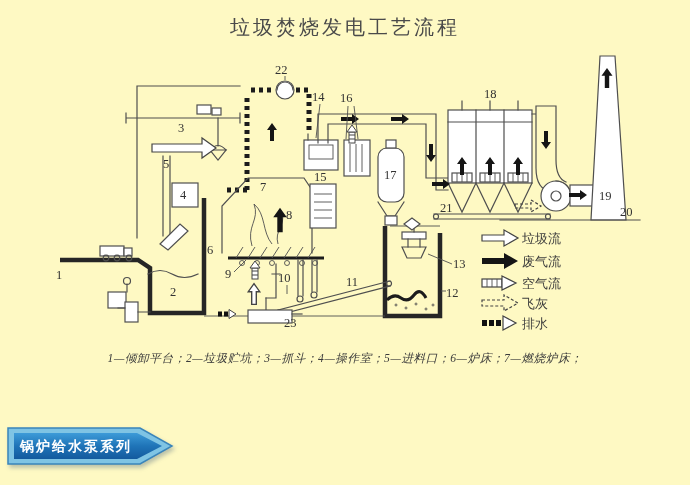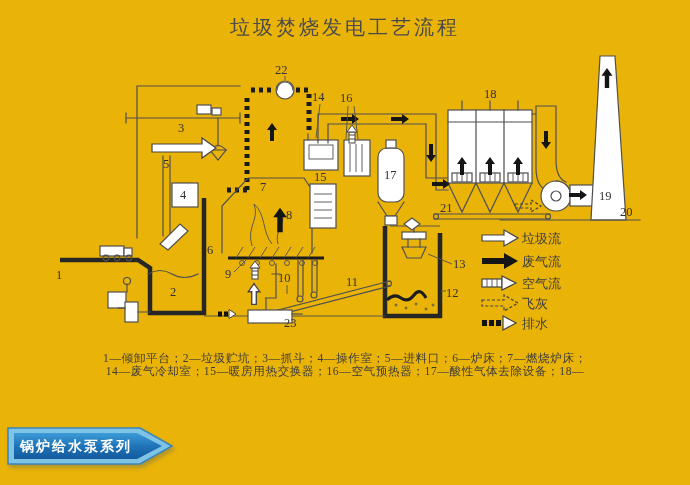--- a/index.html
+++ b/index.html
@@ -1,24 +1,24 @@
 <!DOCTYPE html>
 <html><head>
 <meta charset="utf-8">
 <style>
   html,body{margin:0;padding:0;background:#ffffff;}
-  .stage{position:relative;width:690px;height:485px;background:#eab308;overflow:hidden;
+  .stage{position:relative;width:690px;height:485px;background:#fef9c3;overflow:hidden;
          font-family:"Liberation Serif",serif;}
   .title{position:absolute;top:14px;left:0;width:100%;text-align:center;margin:0;
          font-size:20px;font-weight:400;color:#4a4a4a;letter-spacing:3px;}
   #diagram{position:absolute;top:48px;left:0;}
   .caption{position:absolute;top:333px;left:0;width:100%;text-align:center;
            font-size:13.5px;font-weight:700;color:#3b3b3b;letter-spacing:2.5px;}
   .legend-lines{position:absolute;top:352px;left:0;width:100%;text-align:center;
-                font-size:11.6px;line-height:13.4px;color:#3b3b3b;letter-spacing:0.6px;}
+                font-size:11.6px;line-height:13.4px;color:#3b3b3b;letter-spacing:0.6px;font-style:italic;}
   .banner{position:absolute;left:4px;top:424px;
           filter:drop-shadow(2px 3px 2px rgba(60,90,120,0.35));}
   .banner-text{font-family:"Liberation Sans",sans-serif;font-weight:700;font-size:14px;
                fill:#ffffff;letter-spacing:2px;}
   
   .ln{stroke:#4f4f4f;stroke-width:1.2;fill:none;stroke-linecap:square;}
   .thin{stroke:#4f4f4f;stroke-width:0.9;fill:none;}
   .wall{stroke:#262626;stroke-width:4.5;fill:none;}
   .wall3{stroke:#1c1c1c;stroke-width:3;fill:none;}
   .chk{stroke:#1b1b1b;stroke-width:5;fill:none;stroke-dasharray:4 4;}
@@ -246,21 +246,20 @@
         <rect x="496" y="272" width="5" height="6" fill="#111"></rect>
         <polygon class="opn" points="503,268 516,275 503,282"></polygon>
       </g>
       <text class="leg" x="522" y="280">排水</text>
     </g>
   </svg>
 
 
   <div class="legend-lines">
     <div>1—倾卸平台；2—垃圾贮坑；3—抓斗；4—操作室；5—进料口；6—炉床；7—燃烧炉床；</div>
-    <div>14—废气冷却室；15—暖房用热交换器；16—空气预热器；17—酸性气体去除设备；18—</div>
   </div>
 
   <svg class="banner" width="180" height="46" viewBox="0 0 180 46">
     <defs>
       <linearGradient id="bgrad" x1="0" y1="0" x2="0" y2="1">
         <stop offset="0" stop-color="#3d9bd8"></stop>
         <stop offset="0.5" stop-color="#1f74b8"></stop>
         <stop offset="1" stop-color="#135a9e"></stop>
       </linearGradient>
     </defs>

